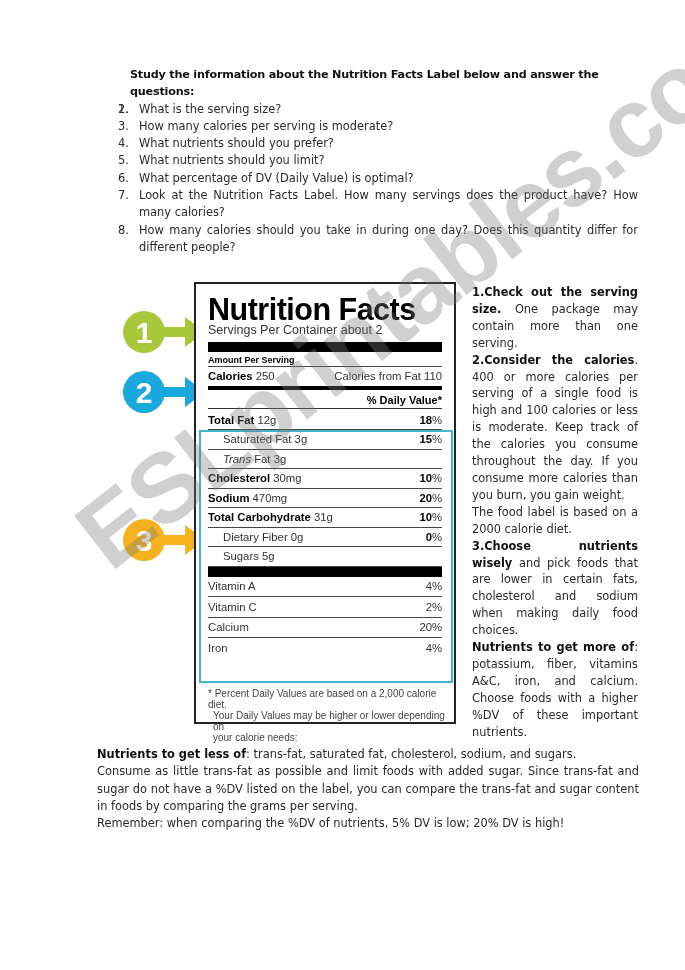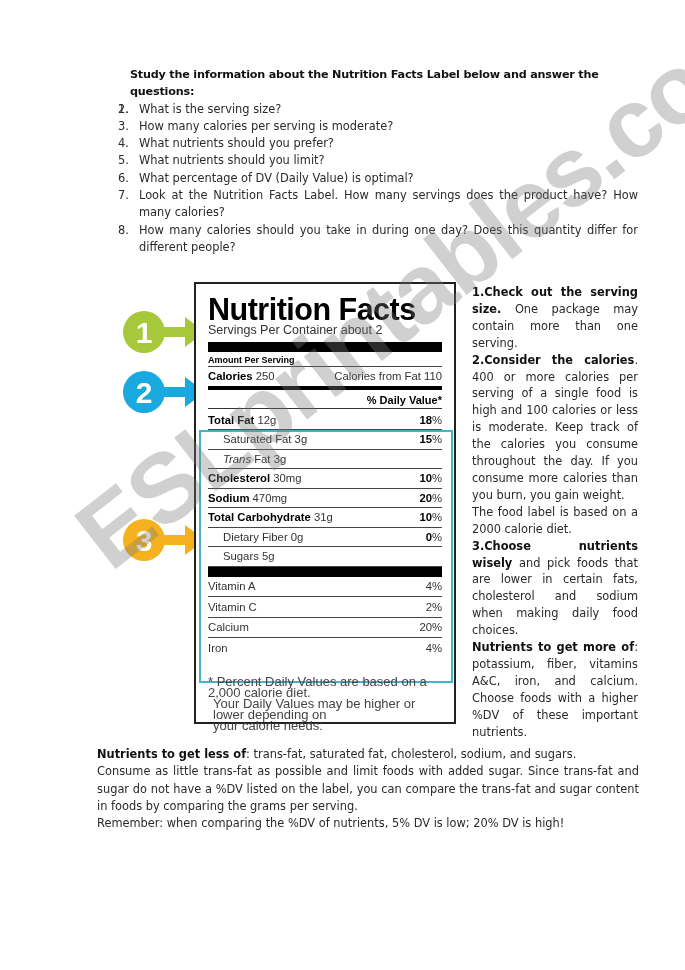--- a/index.html
+++ b/index.html
@@ -18,21 +18,21 @@
   .nf-line { font-size:12.5px; color:#333; line-height:15.5px; white-space:nowrap; }
   .bar-thick { height:10px; background:#000; margin-top:3px; }
   .bar-med { height:4px; background:#000; }
   .rule { height:1px; background:#333; }
   .row { display:flex; justify-content:space-between; align-items:center; font-size:11.3px; color:#333; height:18.5px; border-bottom:1px solid #444; white-space:nowrap; }
   .row b { color:#000; }
   .row .pct b { font-weight:bold; }
   .amount { font-size:9px; font-weight:bold; color:#000; height:14px; line-height:16px; border-bottom:1px solid #444; }
   .dv-head { text-align:right; font-size:11px; font-weight:bold; color:#000; height:18px; line-height:20px; }
   .cyan-box { position:absolute; left:3px; top:146px; width:254px; height:253px; border:2px solid #3fb7c9; box-sizing:border-box; }
-  .footnote { position:absolute; left:12px; top:392px; width:240px; font-size:13px; line-height:11px; color:#444; }
+  .footnote { position:absolute; left:12px; top:404px; width:240px; font-size:10px; line-height:11px; color:#444; }
   .footnote .ind { padding-left:5px; }
 
   .badge { position:absolute; }
   .badge svg { display:block; }
 
   .side { position:absolute; left:472px; top:284px; width:166px; font-size:11.4px; line-height:16.9px; color:#2a2a2a; text-align:justify; }
   .side b { color:#111; }
   .side p { margin:0; }
 
   .bottom { position:absolute; left:97px; top:738px; width:542px; font-size:11.4px; line-height:17.3px; color:#2a2a2a; text-align:justify;margin-top:8px; }

